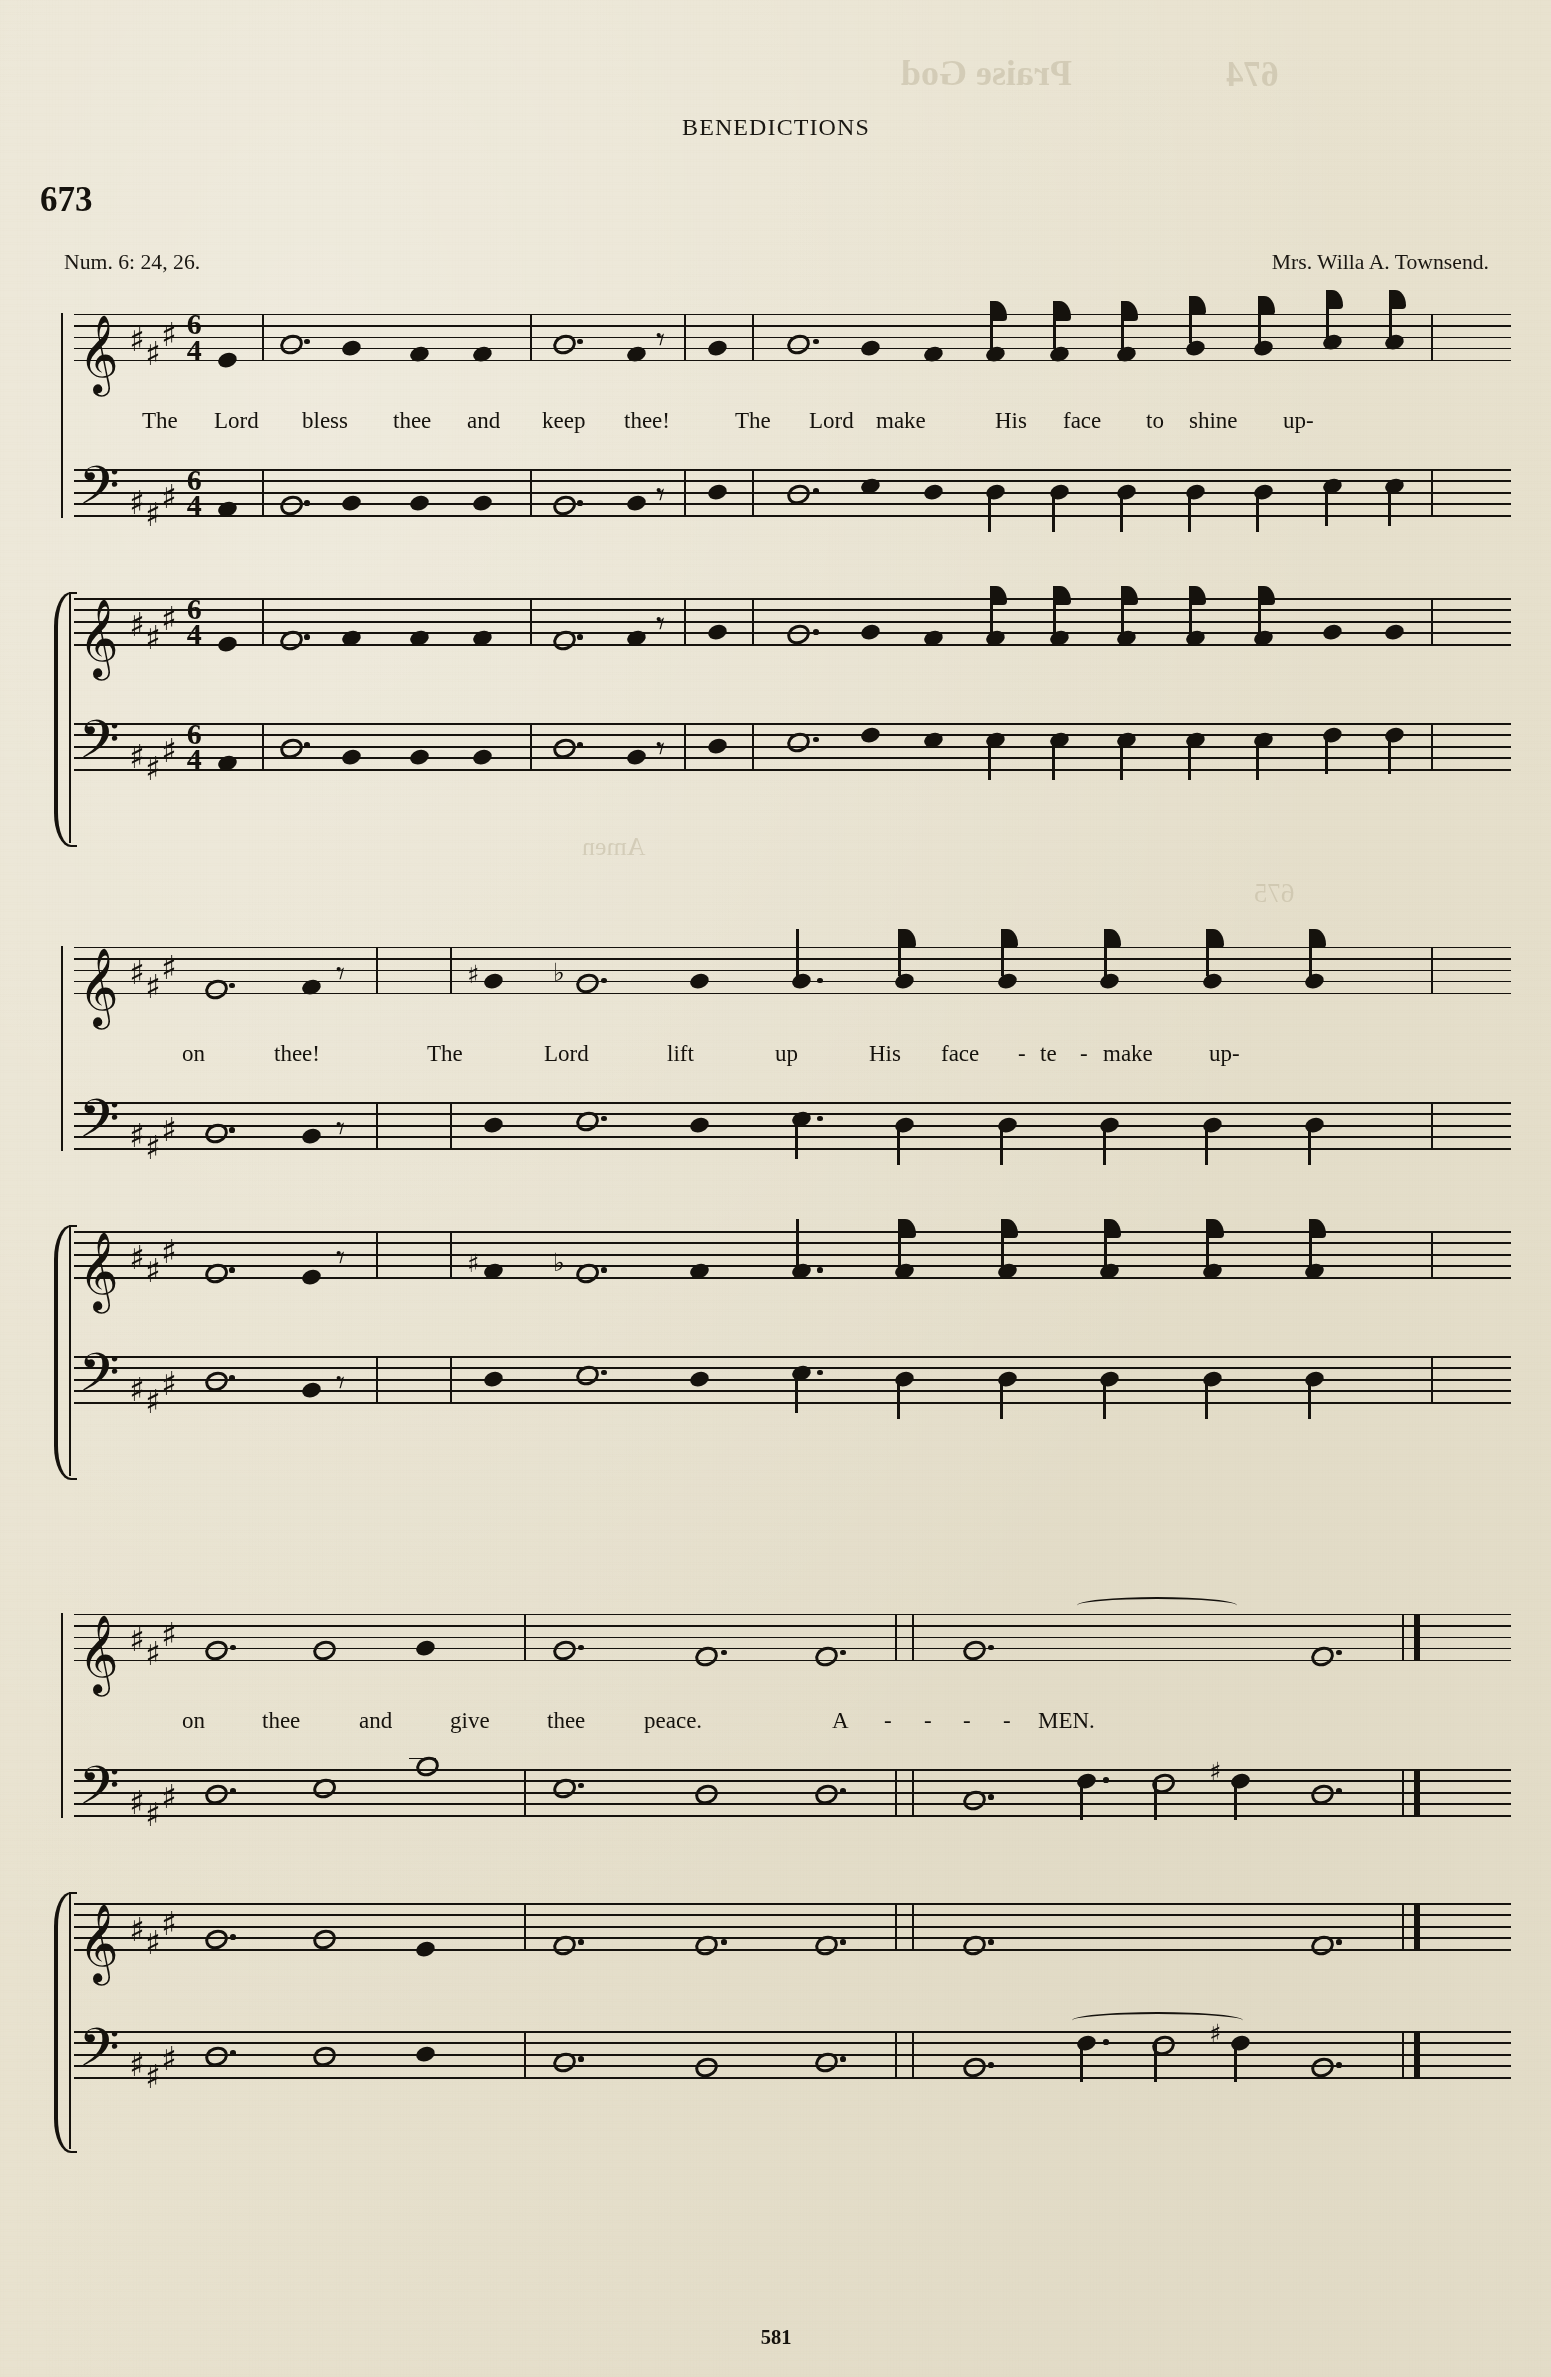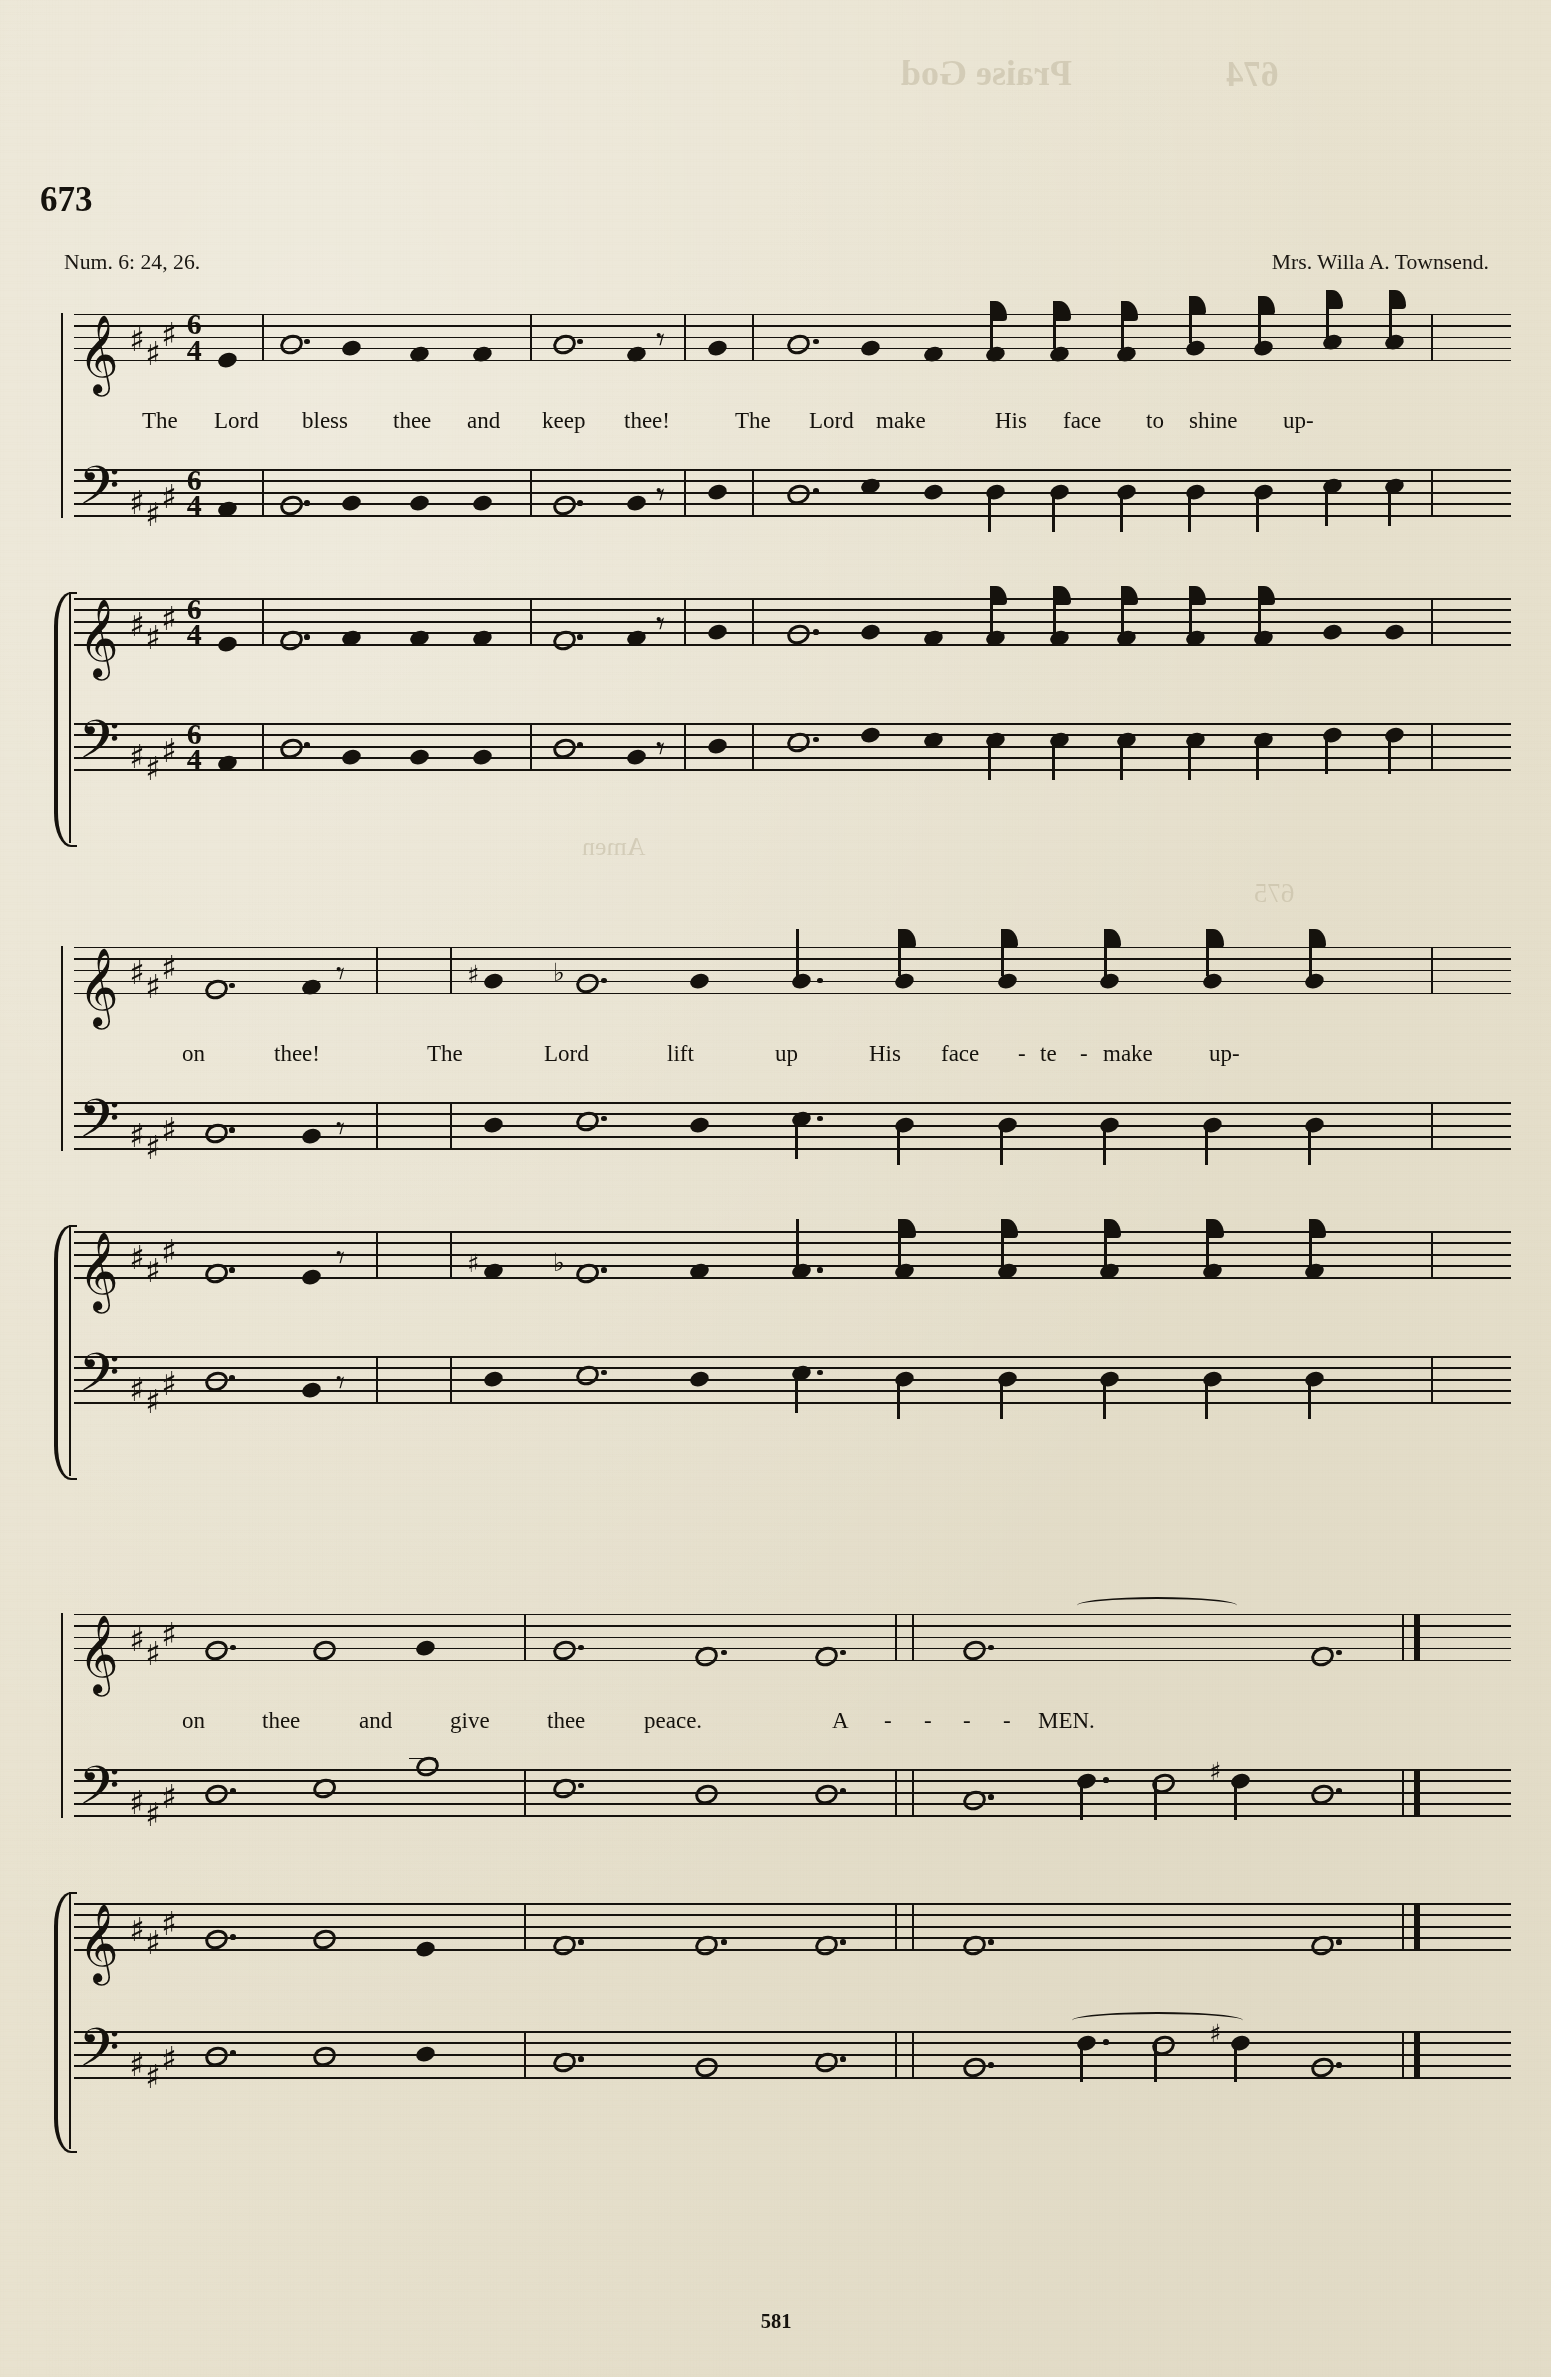--- a/index.html
+++ b/index.html
@@ -89,21 +89,21 @@
     position: absolute;
     right: 63px;
     top: 250px;
     font-size: 21.7px;
     color: #1a1712;
   }
   .page-number {
     position: absolute;
     left: 0;
     right: 0;
-    bottom: 44px;
+    bottom: 28px;
     text-align: center;
     font-size: 20.5px;
     font-weight: bold;
     color: #15120d;
   }
 
   
   .system {
     position: absolute;
     left: 40px;
@@ -254,20 +254,23 @@
 <body>
 
 <div class="page">
   <div class="grain"></div>
 
   <div class="bleed" style="left:901px; top:52px; font-size:36px; font-weight:bold;">Praise God</div>
   <div class="bleed" style="left:1226px; top:55px; font-size:35px; font-weight:bold;">674</div>
   <div class="bleed" style="left:582px; top:832px; font-size:26px;">Amen</div>
   <div class="bleed" style="left:1254px; top:878px; font-size:27px;">675</div>
 
+  <div class="header-section">
+    <div class="section-title">BENEDICTIONS</div>
+  </div>
   <div class="hymn-number">673</div>
   <div class="scripture-ref">Num. 6: 24, 26.</div>
   <div class="composer">Mrs. Willa A. Townsend.</div>
 
   <div class="system" style="top:308px; height:547px;">
 
     <div class="sysline" style="left:20.5px; top:4.6px; height:205px;"></div>
 
     <div class="brace" style="left:13.7px; top:284px; height:251px;"></div>
     <div class="sysline" style="left:28.5px; top:284px; height:251px;"></div>

